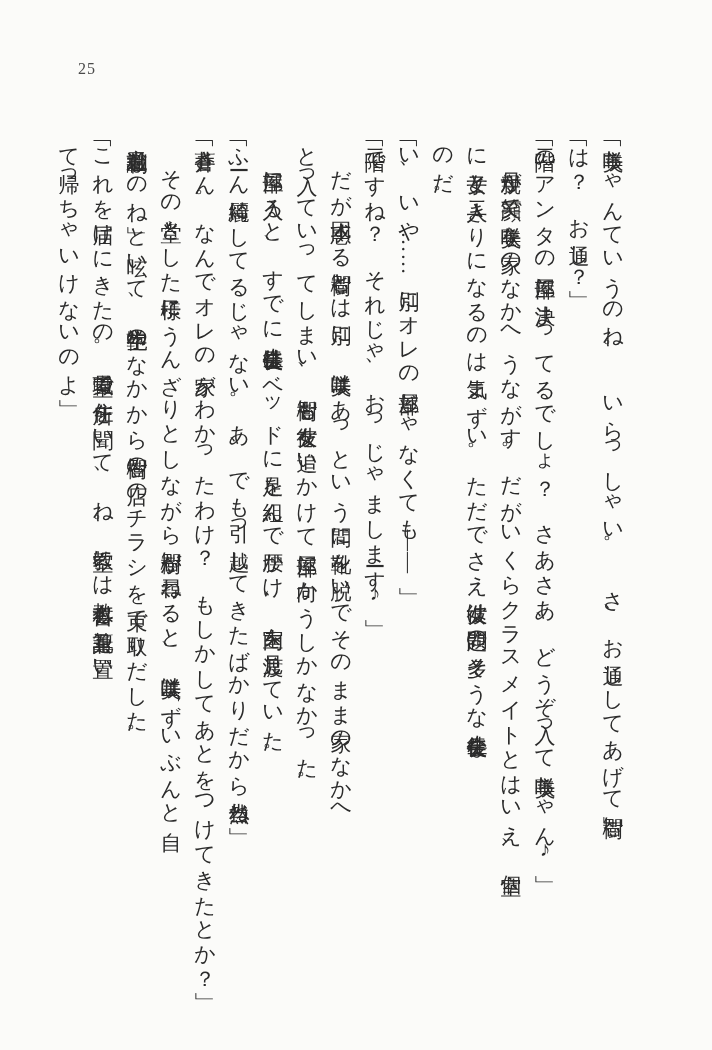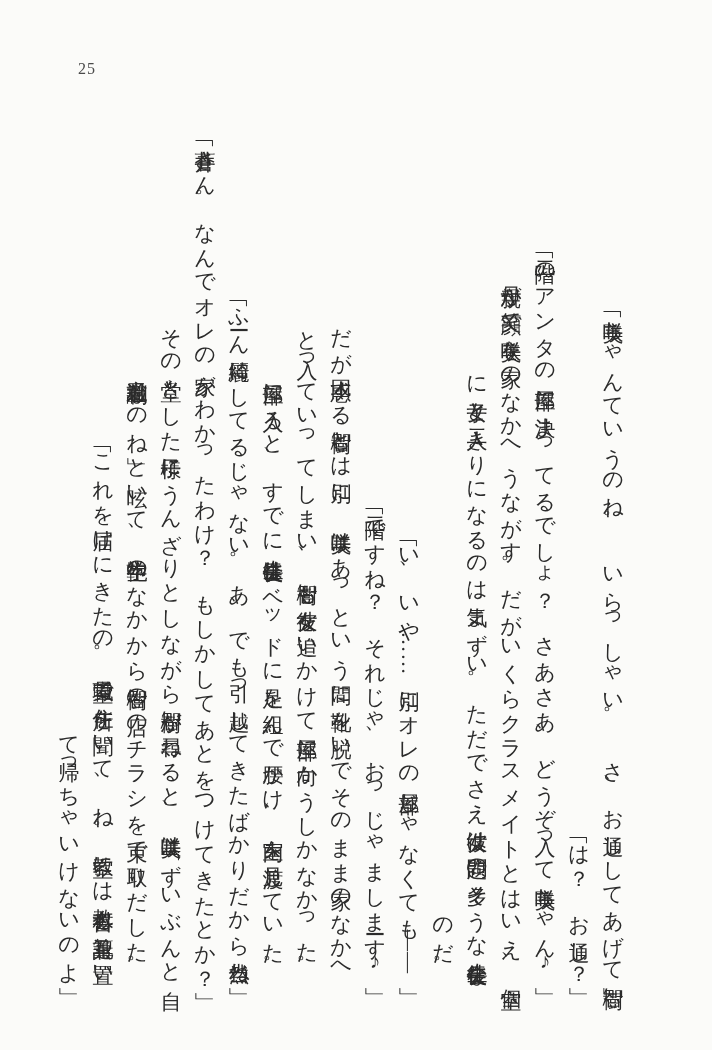--- a/index.html
+++ b/index.html
@@ -11,21 +11,20 @@
     height: 1050px;
     position: relative;
     background: #fbfbf9;
     font-family: "Liberation Serif", "DejaVu Serif", serif;
     overflow: hidden;
   }
   .page {
     position: absolute;
     inset: 0;
     background: #fbfbf9;
-    text-align: right;
   }
   .page-number {
     position: absolute;
     left: 78px;
     top: 60px;
     font-size: 16px;
     letter-spacing: 1px;
     color: #4a4a4a;
   }
   .text-block {

